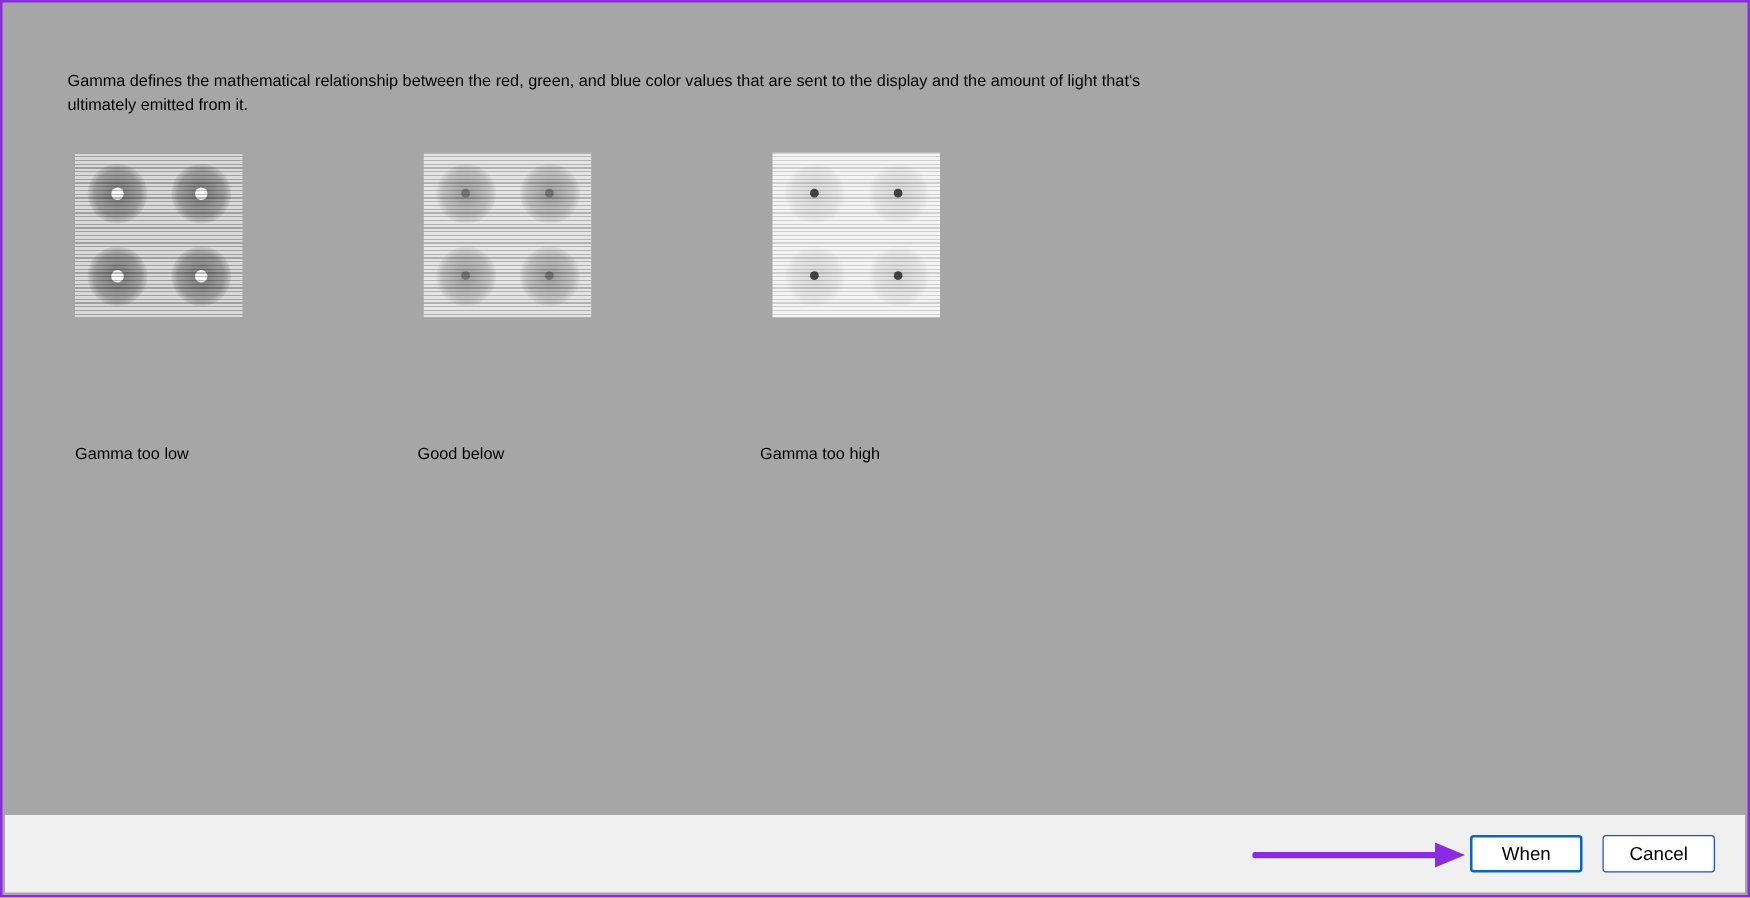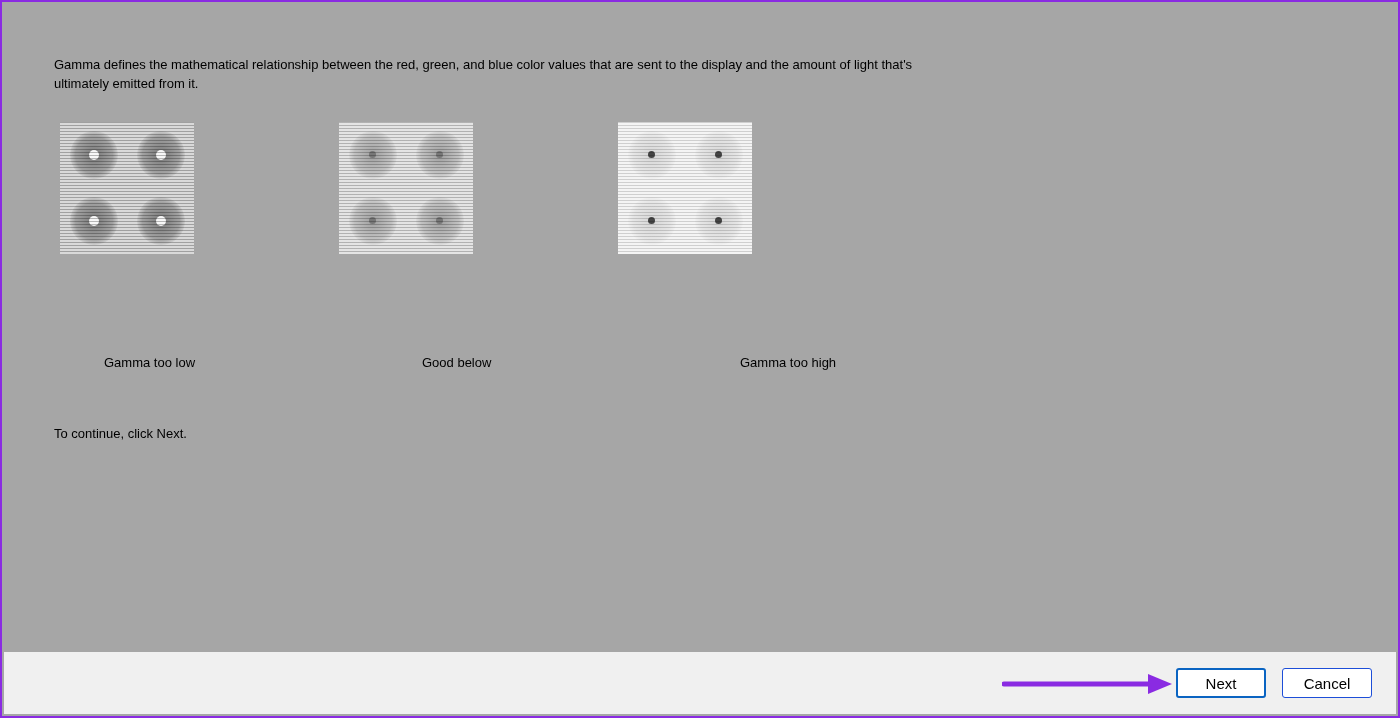--- a/index.html
+++ b/index.html
@@ -66,21 +66,21 @@
   .low .dot  { width:10px; height:10px; border-radius:50%; background:#f8f8f8; }
   .good .dot { width:7px;  height:7px;  border-radius:50%; background:#777; }
   .high .dot { width:7px;  height:7px;  border-radius:50%; background:#444; }
 
   .labels {
     display: flex;
     gap: 140px;
     margin-top: 100px;
     margin-left: 6px;
   }
-  .labels span { display: inline-block; min-width: 134px; margin-left: 44px; }
+  .labels span { display: inline-block; min-width: 134px; }
 
   .para-cont { margin-top: 52px; }
 
   .footer {
     position: absolute;
     left: 2px; right: 2px; bottom: 2px;
     height: 62px;
     background: #f0f0f0;
     display: flex;
     align-items: center;
@@ -178,25 +178,24 @@
       </div>
 
     </div>
 
     <div class="labels">
       <span>Gamma too low</span>
       <span>Good below</span>
       <span>Gamma too high</span>
     </div>
 
-    <p class="para-cont">To continue, click Next.</p>
   </div>
 
   <div class="footer">
-    <button class="btn btn-primary">Next</button>
+    <button class="btn btn-primary">When</button>
     <button class="btn">Cancel</button>
   </div>
 
   <svg class="annot-arrow" viewBox="0 0 170 26">
     <line x1="2" y1="13" x2="150" y2="13" stroke="#8a2be2" stroke-width="5" stroke-linecap="round"></line>
     <polygon points="170,13 146,3 146,23" fill="#8a2be2"></polygon>
   </svg>
 
 </div>
 

